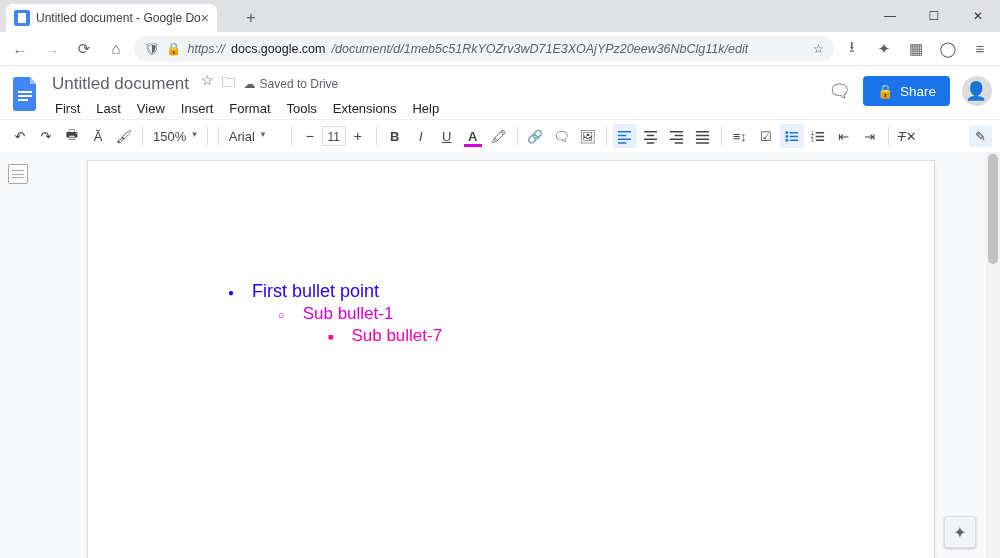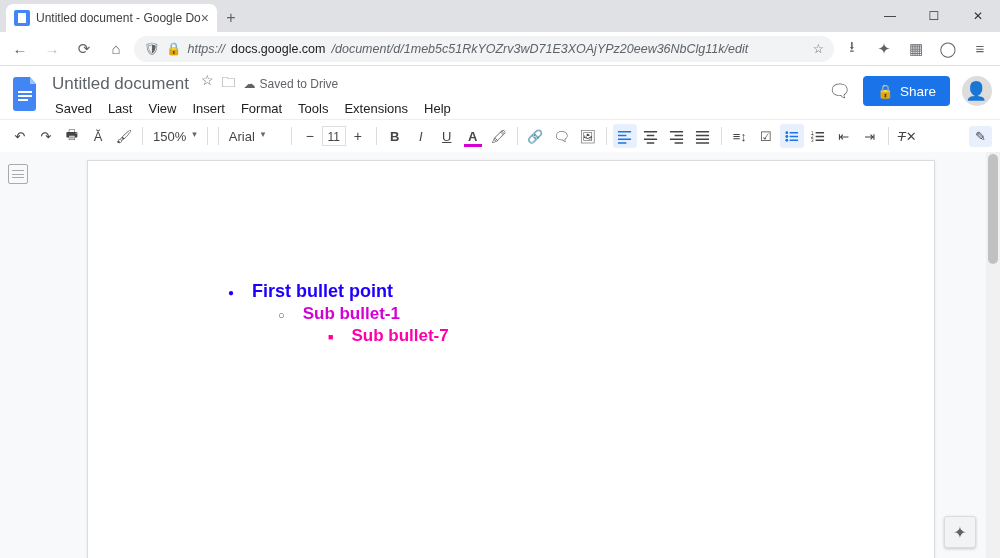--- a/index.html
+++ b/index.html
@@ -1,19 +1,19 @@
 <!DOCTYPE html>
 <html><head>
 <meta charset="utf-8">
 <style>
 * { margin: 0; padding: 0; box-sizing: border-box; font-family: "Segoe UI", Arial, sans-serif; }
 body { width: 1000px; height: 558px; background: #fff; overflow: hidden; position: relative; }
 
 
-.tab-strip { height: 32px; background: #dfe1e5; display: flex; align-items: flex-end; padding-left: 6px; }
+.tab-strip { height: 32px; background: #dfe1e5; display: flex; align-items: flex-end; padding-left: 6px; gap: 20px; }
 .tab { height: 28px; background: #fff; border-radius: 7px 7px 0 0; display: flex; align-items: center; padding: 0 8px; min-width: 180px; font-size: 12px; color: #3c4043; }
 .tab .favicon { width: 16px; height: 16px; background: #4285f4; border-radius: 2px; margin-right: 6px; display:flex;align-items:center;justify-content:center; }
 .tab .favicon::after{content:"";width:8px;height:10px;background:#fff;}
 .tab-close { margin-left: auto; font-size: 14px; color:#5f6368; }
 .new-tab { width: 28px; height: 28px; display:flex;align-items:center;justify-content:center;font-size:16px;color:#5f6368; }
 .win-controls { position:absolute; right:0; top:0; height:32px; display:flex; }
 .win-btn { width:44px; display:flex;align-items:center;justify-content:center;font-size:12px;color:#333; }
 
 .addr-bar { height: 34px; background:#fff; border-bottom:1px solid #dfe1e5; display:flex; align-items:center; padding:0 6px; gap:4px; }
 .nav-btn { width:28px; height:28px; display:flex;align-items:center;justify-content:center;color:#5f6368;border-radius:50%; font-size:15px;}
@@ -52,21 +52,21 @@
 
 
 .ruler { height:16px; background:#fff; border-bottom:1px solid #eee; position:relative; font-size:9px; color:#777; margin-left:36px; margin-right:18px;}
 .ruler .tick { position:absolute; top:2px; }
 
 
 .workspace { position:absolute; top:152px; left:0; right:0; bottom:0; background:#f8f9fa; display:flex; }
 .left-rail { width:36px; padding-top:12px; display:flex; justify-content:center; }
 .outline-icon { width:20px;height:20px; border:1px solid #aaa; border-radius:2px; display:flex;flex-direction:column;justify-content:space-evenly;padding:3px;}
 .outline-icon span{height:1px;background:#aaa;}
-.page-area { flex:1; overflow:auto; display:flex; justify-content:center; padding:8px 0 0 0;font-weight:bold;}
+.page-area { flex:1; overflow:auto; display:flex; justify-content:center; padding:8px 0 0 0;}
 .page { width:848px; min-height:900px; background:#fff; border:1px solid #dadce0; box-shadow:0 1px 3px rgba(0,0,0,.08); position:relative; padding:120px 100px; }
 .scroll-rail { width:14px; background:#f1f1f1; position:relative;}
 .scroll-thumb{ position:absolute; right:2px; top:2px; width:10px; height:110px; background:#c1c1c1; border-radius:5px;}
 
 
 .bullet-root { font-family: Arial, sans-serif; }
 .b1 { color:#1e00ff; font-size:18px; display:flex; align-items:flex-start; margin-left:40px; }
 .b1::before{content:"●"; font-size:10px; margin-right:18px; margin-top:6px;}
 .b2 { color:#d400d4; font-size:17px; display:flex; align-items:flex-start; margin-left:90px; margin-top:2px;}
 .b2::before{content:"○"; font-size:11px; margin-right:18px; margin-top:5px;}
@@ -137,21 +137,21 @@
       <div class="title-icons">
         <span>☆</span>
         <span>🗀</span>
         <span class="save-state">
             <span>☁</span>
             <span>Saved to Drive</span>
           </span>
       </div>
     </div>
     <div class="menubar">
-      <span>Saved</span>
+      <span>First</span>
       <span>Last</span>
       <span>View</span>
       <span>Insert</span>
       <span>Format</span>
       <span>Tools</span>
       <span>Extensions</span>
       <span>Help</span>
     </div>
   </div>
   <div class="header-right">

